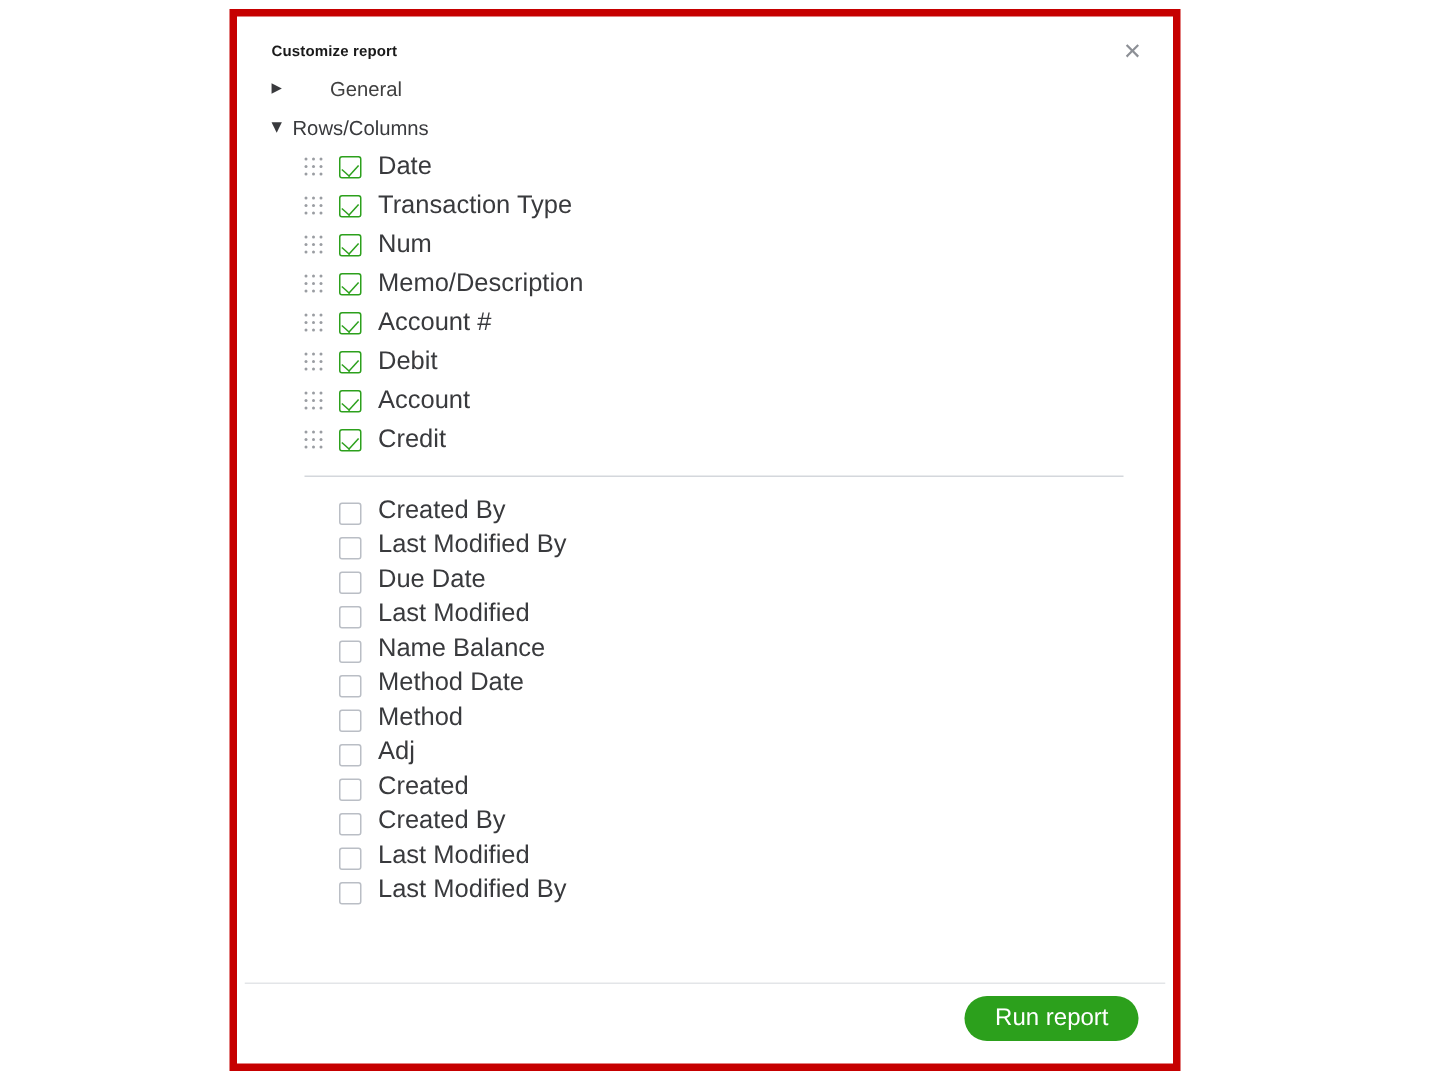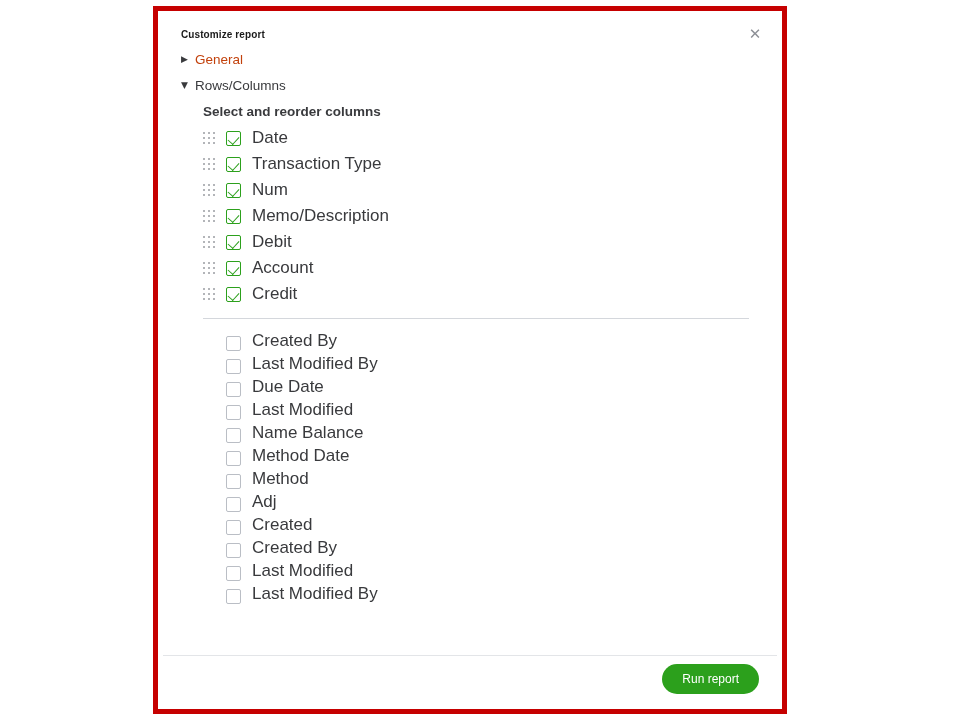--- a/index.html
+++ b/index.html
@@ -84,21 +84,21 @@
     color: #393a3d;
     line-height: 1;
     font-family: "DejaVu Sans", sans-serif;
   }
   .caret.right::before { content: "\25B6"; }
   .caret.down::before { content: "\25BC"; }
   .section-label {
     font-size: 13.5px;
     color: #393a3d;
   }
-  .section-label.green { color: #c2410c; }
+  .section-label.green { color: #404040; margin-left: 25px; }
   .subsection-title {
     font-size: 13.5px;
     font-weight: bold;
     color: #393a3d;
     margin: 6px 0 6px 22px;
   }
   .col-list {
     margin: 0;
     padding: 0;
   }
@@ -177,21 +177,21 @@
   }
   .run-report-btn {
     position: absolute;
     right: 18px;
     top: 8px;
     height: 30px;
     padding: 0 20px;
     border-radius: 16px;
     background: #2ca01c;
     color: #ffffff;
-    font-size: 12px;
+    font-size: 16px;
     border: none;
     cursor: pointer;
     font-family: "Liberation Sans", sans-serif;
   }
 </style>
 </head>
 <body>
 
 <div id="root">
   <div class="modal-outline">
@@ -207,21 +207,20 @@
         <div class="section-row">
           <span class="caret right"></span>
           <span class="section-label green">General</span>
         </div>
 
         <div class="section-row">
           <span class="caret down"></span>
           <span class="section-label">Rows/Columns</span>
         </div>
 
-        <div class="subsection-title">Select and reorder columns</div>
 
         <div class="col-list">
           <div class="col-item">
             <span class="drag-handle">
                 <i></i>
                 <i></i>
                 <i></i>
                 <i></i>
                 <i></i>
                 <i></i>
@@ -269,20 +268,35 @@
                 <i></i>
                 <i></i>
                 <i></i>
                 <i></i>
                 <i></i>
                 <i></i>
                 <i></i>
               </span>
             <span class="checkbox checked"></span>
             <span class="col-label">Memo/Description</span>
+          </div>
+          <div class="col-item">
+            <span class="drag-handle">
+                <i></i>
+                <i></i>
+                <i></i>
+                <i></i>
+                <i></i>
+                <i></i>
+                <i></i>
+                <i></i>
+                <i></i>
+              </span>
+            <span class="checkbox checked"></span>
+            <span class="col-label">Account #</span>
           </div>
           <div class="col-item">
             <span class="drag-handle">
                 <i></i>
                 <i></i>
                 <i></i>
                 <i></i>
                 <i></i>
                 <i></i>
                 <i></i>

